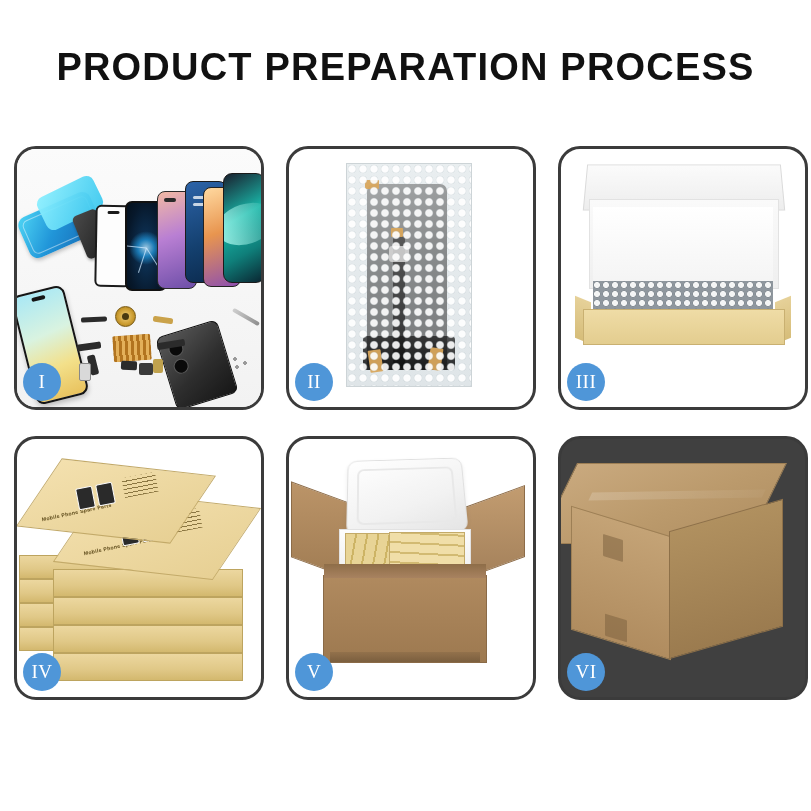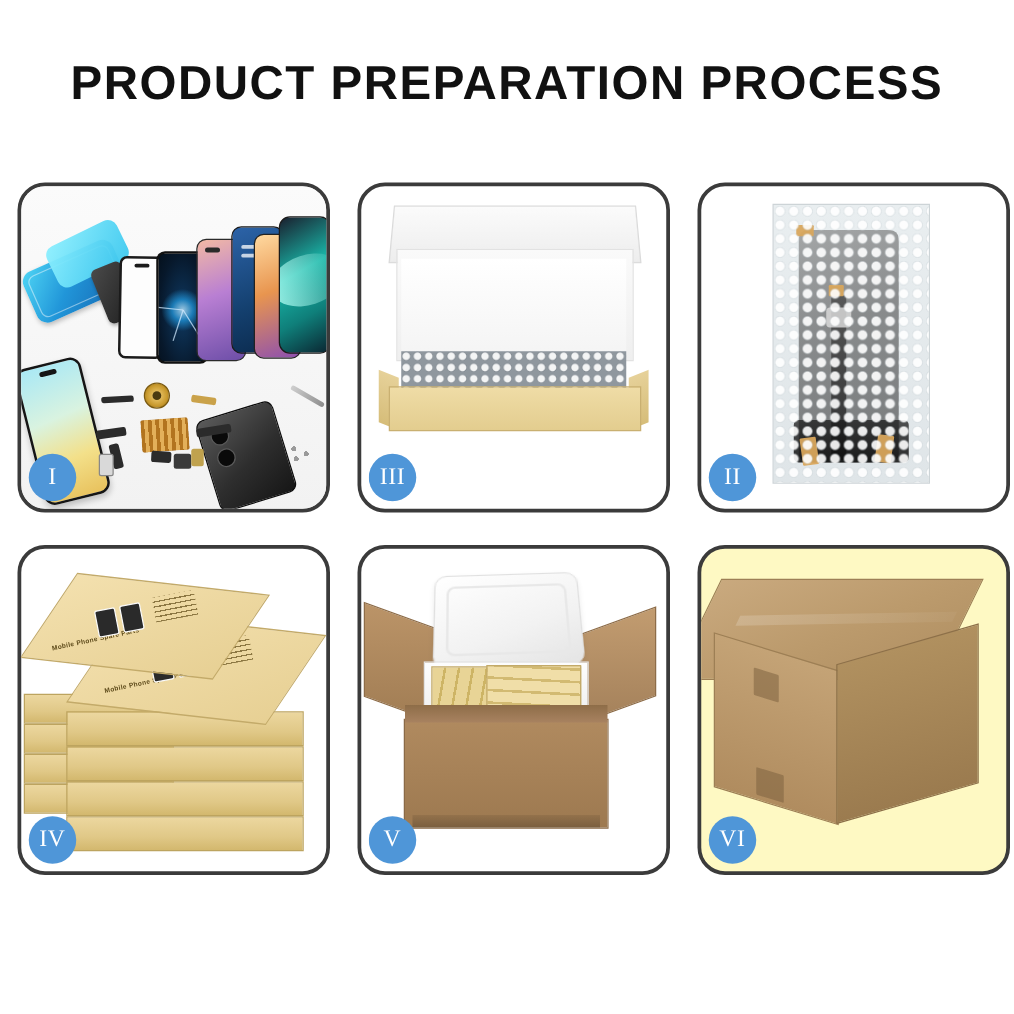--- a/index.html
+++ b/index.html
@@ -389,21 +389,21 @@
   .carton-body:before{
     content:"";position:absolute;left:0;top:-12px;width:100%;height:14px;
     background:linear-gradient(180deg,#8e6d48,#a88260);
   }
   .carton-body:after{
     content:"";position:absolute;left:6px;bottom:0;width:150px;height:10px;
     background:linear-gradient(180deg,rgba(0,0,0,.08),rgba(0,0,0,.22));
   }
 
   
-  .p6{background:#fef9c3;}
+  .p6{background:#404040;}
   .c6-top{
     position:absolute;left:16px;top:24px;width:208px;height:86px;
     background:linear-gradient(150deg,#c9a97e 0%,#bb9a6c 55%,#b08f62 100%);
     transform:skewX(-26deg) scaleY(.92);
     transform-origin:left top;
     border:1px solid #9d7f55;
   }
   .c6-left{
     position:absolute;left:10px;top:82px;width:98px;height:122px;
     background:linear-gradient(180deg,#c4a376 0%,#b08c5f 100%);
@@ -477,50 +477,50 @@
         <div class="fpc f"></div>
         <div class="fpc g"></div>
         <div class="fpc h"></div>
         <div class="fpc i"></div>
         <div class="tweezer"></div>
         <div class="screws"></div>
       </div>
       <div class="badge">I</div>
     </div>
 
+    <div class="panel p2">
+      <div class="scene">
+        <div class="bubblebag">
+          <div class="inner-screen"></div>
+          <div class="flexstrip"></div>
+          <div class="conn"></div>
+          <div class="botparts"></div>
+          <div class="tape t1"></div>
+          <div class="tape t2"></div>
+          <div class="tape t3"></div>
+          <div class="tape t4"></div>
+          <div class="bubbles"></div>
+        </div>
+      </div>
+      <div class="badge">II</div>
+    </div>
+
     <div class="panel p3">
       <div class="scene">
         <div class="box3-lid"></div>
         <div class="box3-back"></div>
         <div class="box3-foam"></div>
         <div class="box3-bubble"></div>
         <div class="box3-lflap"></div>
         <div class="box3-rflap"></div>
         <div class="box3-front"></div>
       </div>
       <div class="badge">III</div>
     </div>
 
-    <div class="panel p2">
-      <div class="scene">
-        <div class="bubblebag">
-          <div class="inner-screen"></div>
-          <div class="flexstrip"></div>
-          <div class="conn"></div>
-          <div class="botparts"></div>
-          <div class="tape t1"></div>
-          <div class="tape t2"></div>
-          <div class="tape t3"></div>
-          <div class="tape t4"></div>
-          <div class="bubbles"></div>
-        </div>
-      </div>
-      <div class="badge">II</div>
-    </div>
-
     <div class="panel p4">
       <div class="scene">
         <div class="stack">
 
           <div class="gbox" style="left:2px;top:116px;width:118px;height:22px;"></div>
           <div class="gbox" style="left:2px;top:140px;width:118px;height:22px;"></div>
           <div class="gbox" style="left:2px;top:164px;width:118px;height:22px;"></div>
           <div class="gbox" style="left:2px;top:188px;width:118px;height:22px;"></div>
 
           <div class="gbox" style="left:36px;top:130px;width:188px;height:26px;"></div>

